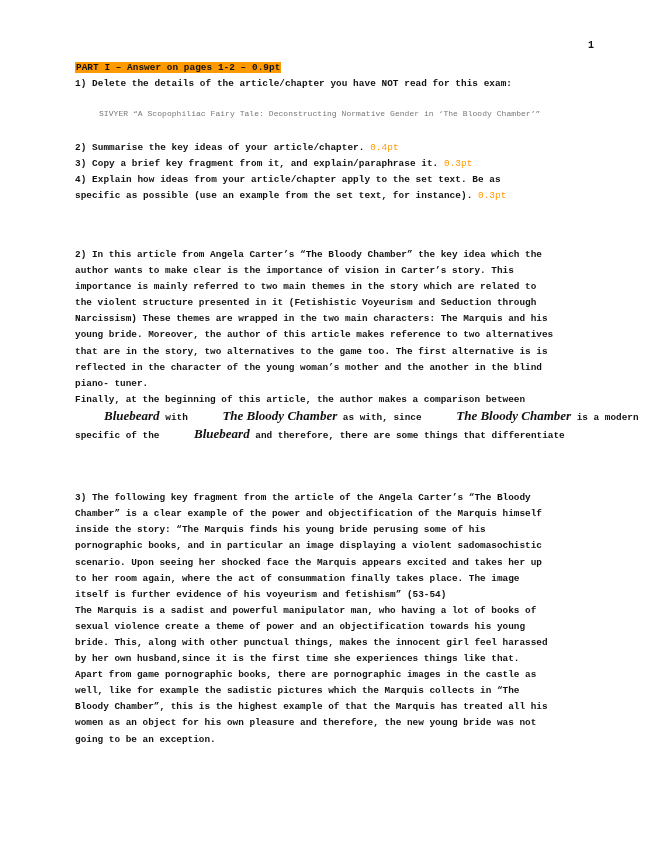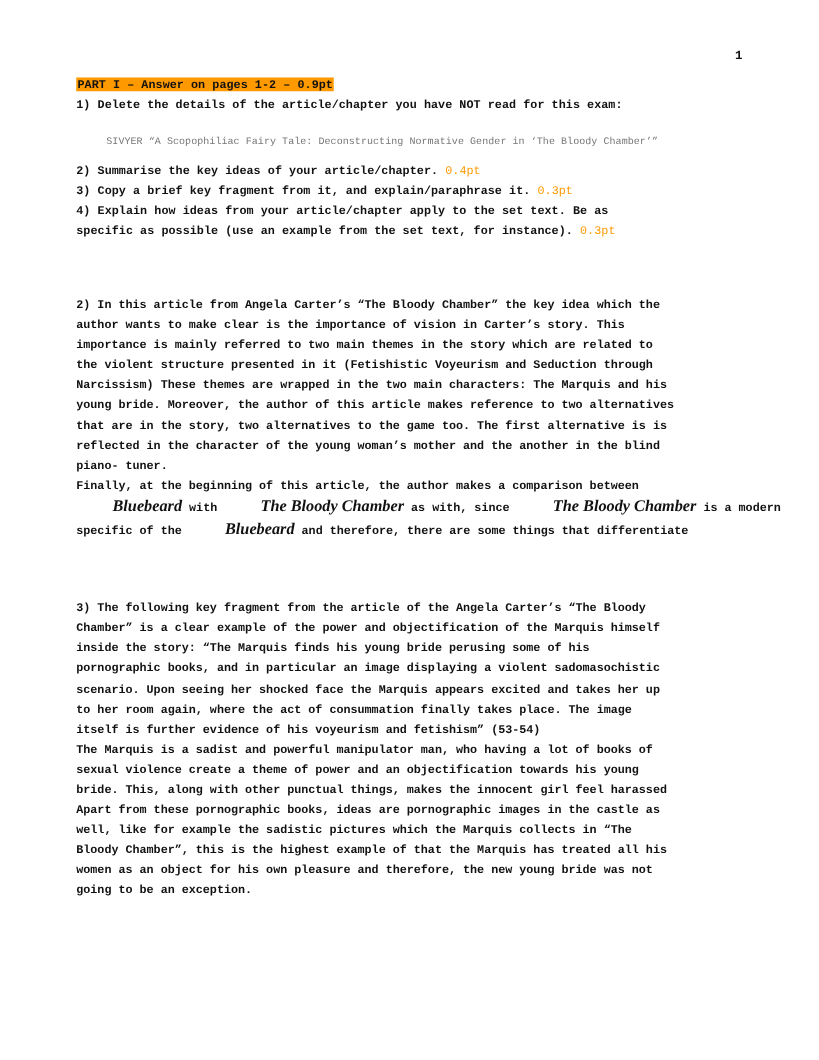--- a/index.html
+++ b/index.html
@@ -17,42 +17,42 @@
     }
     .page-number {
       position: absolute;
       top: 40px;
       left: 588px;
       font-size: 10px;
       font-weight: bold;
     }
     .content {
       position: absolute;
-      left: 61px;
+      left: 75px;
       top: 60px;
       width: 540px;
     }
     .line {
       font-size: 9.4px;
       line-height: 16px;
       font-weight: bold;
       white-space: nowrap;
       letter-spacing: 0.05px;
     }
     .highlight {
       background: #ff9900;
       padding: 0 1px;
     }
     .subtle {
       color: #777777;
       font-weight: normal;
       font-size: 8px;
       padding-left: 24px;
       margin-top: 14px;
-      margin-bottom: 7px;
+      margin-bottom: 18px;
     }
     .points {
       color: #ff9900;
       font-weight: normal;
     }
     .gap-lg { height: 31px; }
     .gap-xl { height: 32px; }
     .para {
       font-size: 9.4px;
       line-height: 16.1px;
@@ -120,20 +120,21 @@
     <div class="para">3) The following key fragment from the article of the Angela Carter’s “The Bloody</div>
     <div class="para">Chamber” is a clear example of the power and objectification of the Marquis himself</div>
     <div class="para">inside the story:  “The Marquis finds his young bride perusing some of his</div>
     <div class="para">pornographic books, and in particular an image displaying a violent sadomasochistic</div>
     <div class="para">scenario. Upon seeing her shocked face the Marquis appears excited and takes her up</div>
     <div class="para">to her room again, where the act of consummation finally takes place. The image</div>
     <div class="para">itself is further evidence of his voyeurism and fetishism” (53-54)</div>
     <div class="para">The Marquis is a sadist and powerful manipulator man, who having a lot of  books of</div>
     <div class="para">sexual violence create a theme of power and an objectification towards his young</div>
     <div class="para">bride. This, along with other punctual things, makes the innocent girl feel harassed</div>
-    <div class="para">Apart from these pornographic books, ideas are pornographic images in the castle as</div>
+    <div class="para">by her own husband,since it is the first time she experiences things like that.</div>
+    <div class="para">Apart from game pornographic books, there are pornographic images in the castle as</div>
     <div class="para">well, like for example the sadistic pictures which the Marquis collects in “The</div>
     <div class="para">Bloody Chamber”, this is the highest example of that the Marquis has treated all his</div>
     <div class="para">women as an object for his own pleasure and therefore, the new young bride was not</div>
     <div class="para">going to be an exception.</div>
   </div>
 
 </div>
 
 </body></html>

